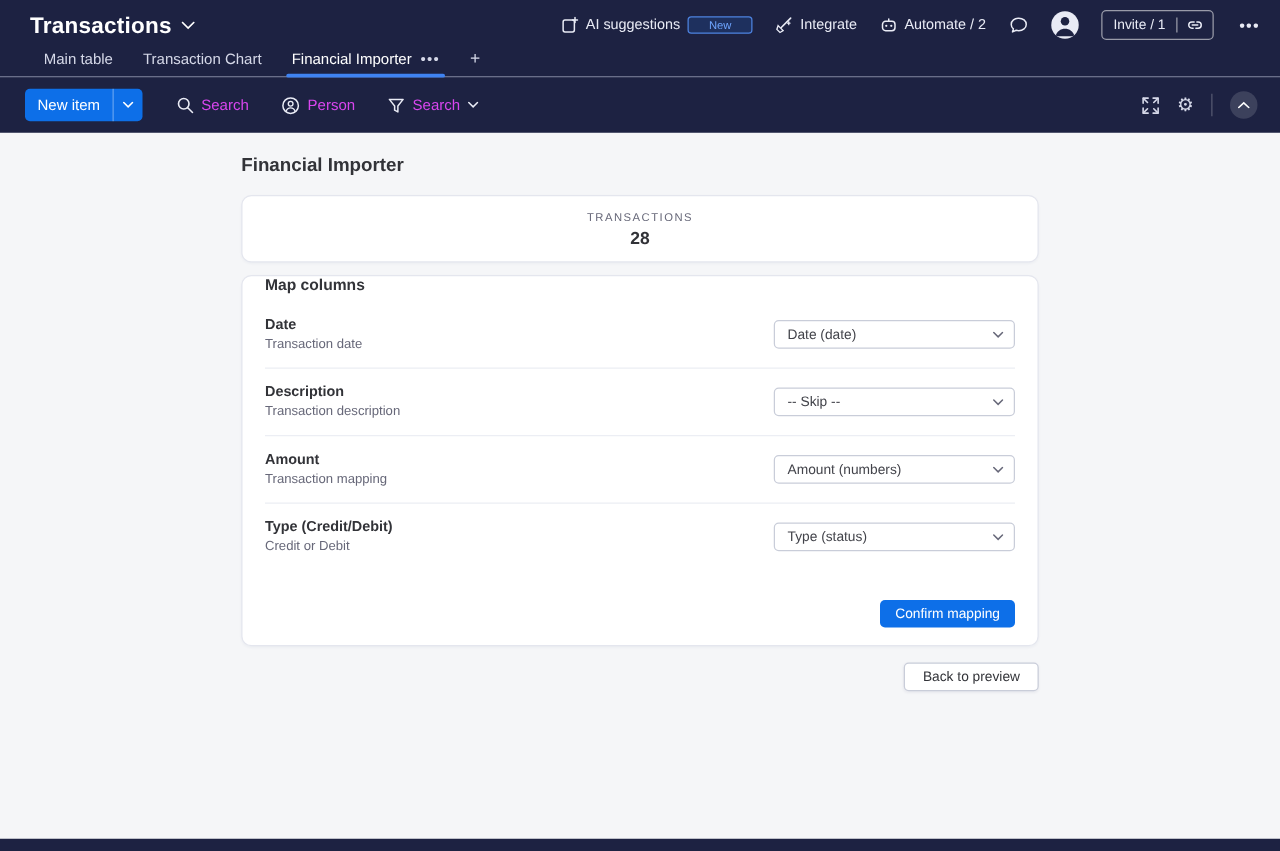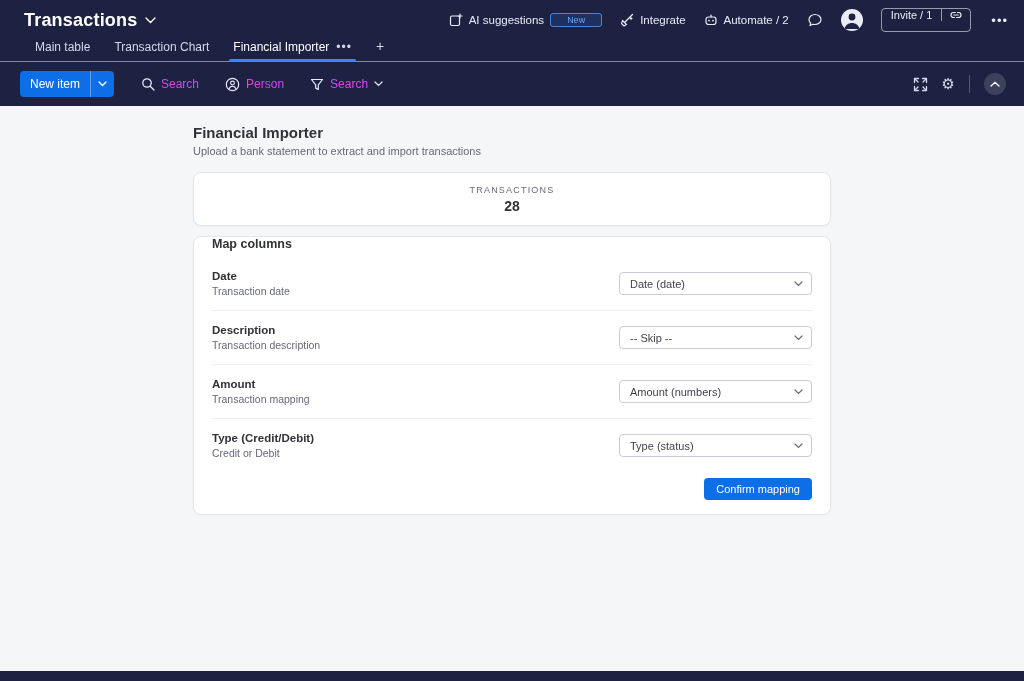--- a/index.html
+++ b/index.html
@@ -11,21 +11,21 @@
   body{font-family:"Liberation Sans","DejaVu Sans",sans-serif;background:var(--content-bg);position:relative}
 
   
   .app-header{background:var(--header-bg);color:#fff}
   .hrow1{display:flex;align-items:center;justify-content:space-between;height:38px;padding:2px 14px 0 24px}
   .board-title{display:flex;align-items:center;gap:8px;font-size:18px;font-weight:700;letter-spacing:.2px;cursor:pointer}
   .hright{display:flex;align-items:center;gap:18px;font-size:11.5px;color:#e9ebf5}
   .hitem{display:flex;align-items:center;gap:6px;cursor:pointer}
   .badge-new{font-size:9px;color:#6ea5ff;border:1px solid #4d83e0;border-radius:3px;padding:1px 16px;background:rgba(35,90,180,.25)}
   .avatar{width:22px;height:22px;border-radius:50%;background:#e9ebf5;display:flex;align-items:center;justify-content:center;overflow:hidden}
-  .invite-btn{display:flex;align-items:flex-start;border:1px solid rgba(255,255,255,.55);border-radius:4px;height:24px;font-size:11px}
+  .invite-btn{display:flex;align-items:center;border:1px solid rgba(255,255,255,.55);border-radius:4px;height:24px;font-size:11px}
   .invite-btn .ilabel{padding:0 9px}
   .invite-btn .ilink{padding:0 7px;border-left:1px solid rgba(255,255,255,.55);display:flex;align-items:center}
   .more-dots{font-size:13px;letter-spacing:1px;padding:0 2px;cursor:pointer}
 
   
   .tabbar{display:flex;align-items:flex-end;gap:24px;padding:0 0 0 35px;height:24px;border-bottom:1px solid rgba(215,220,240,.55)}
   .tab{font-size:12px;color:#d5d8e8;padding-bottom:7px;cursor:pointer;display:flex;align-items:center;gap:7px;position:relative}
   .tab.active{color:#fff;font-weight:400}
   .tab.active:after{content:"";position:absolute;left:-4px;right:-4px;bottom:-1px;height:3px;background:var(--tab-underline);border-radius:2px}
   .tab .tdots{font-size:12px;letter-spacing:1px;color:#d5d8e8}
@@ -56,21 +56,21 @@
 
   .map-card{margin-top:10px;padding:0 18px 14px}
   .map-title{font-size:12.5px;font-weight:700;color:var(--text-dark)}
   .map-subtitle{font-size:11px;color:var(--text-gray);margin-top:5px}
   .map-rows{margin-top:6px}
   .map-row{display:flex;align-items:center;justify-content:space-between;padding:13px 0;border-bottom:1px solid #eceef4}
   .map-row:last-child{border-bottom:none}
   .row-label{font-size:11.5px;font-weight:700;color:var(--text-dark)}
   .row-sublabel{font-size:10.5px;color:var(--text-gray);margin-top:3px}
   .select{width:193px;height:23px;border:1px solid #c9cdd9;border-radius:4px;background:#fff;display:flex;align-items:center;justify-content:space-between;padding:0 8px 0 10px;font-size:11px;color:#42434a;cursor:pointer}
-  .confirm-row{display:flex;justify-content:flex-end;margin-top:6px}
+  .confirm-row{display:flex;justify-content:flex-end;margin-top:24px}
   .btn-confirm{background:var(--accent);color:#fff;border:none;border-radius:4px;height:22px;padding:0 12px;font-size:11px;cursor:pointer;font-family:inherit}
 
   .back-row{display:flex;justify-content:flex-end;margin-top:13px}
   .btn-back{background:#fff;color:var(--text-dark);border:1px solid #c9cdd9;border-radius:4px;height:23px;padding:0 14px;font-size:11px;cursor:pointer;font-family:inherit;box-shadow:0 1px 2px rgba(30,40,90,.06)}
 
   .bottom-bar{position:absolute;left:0;bottom:0;width:100%;height:10px;background:var(--header-bg)}
 
   svg{display:block}
 </style>
 </head>
@@ -213,21 +213,20 @@
             <path d="M1 5l4-3.7L9 5" fill="none" stroke="#fff" stroke-width="1.3" stroke-linecap="round"></path>
           </svg>
       </span>
     </div>
   </div>
 </div>
 
 <div class="content">
   <div class="container">
     <div class="page-title">Financial Importer</div>
-    <div class="page-subtitle">Upload a bank statement to extract and import transactions</div>
 
     <div class="card summary-card">
       <div class="summary-label">TRANSACTIONS</div>
       <div class="summary-value">28</div>
     </div>
 
     <div class="card map-card">
       <div class="map-title">Map columns</div>
       <div class="map-rows">
   <div class="map-row">
@@ -289,16 +288,19 @@
       </span>
     </div>
   </div>
 
 </div>
       <div class="confirm-row">
         <button class="btn-confirm">Confirm mapping</button>
       </div>
     </div>
 
+    <div class="back-row">
+      <button class="btn-back">Back to preview</button>
+    </div>
   </div>
 </div>
 
 <div class="bottom-bar"></div>
 
 </body></html>

